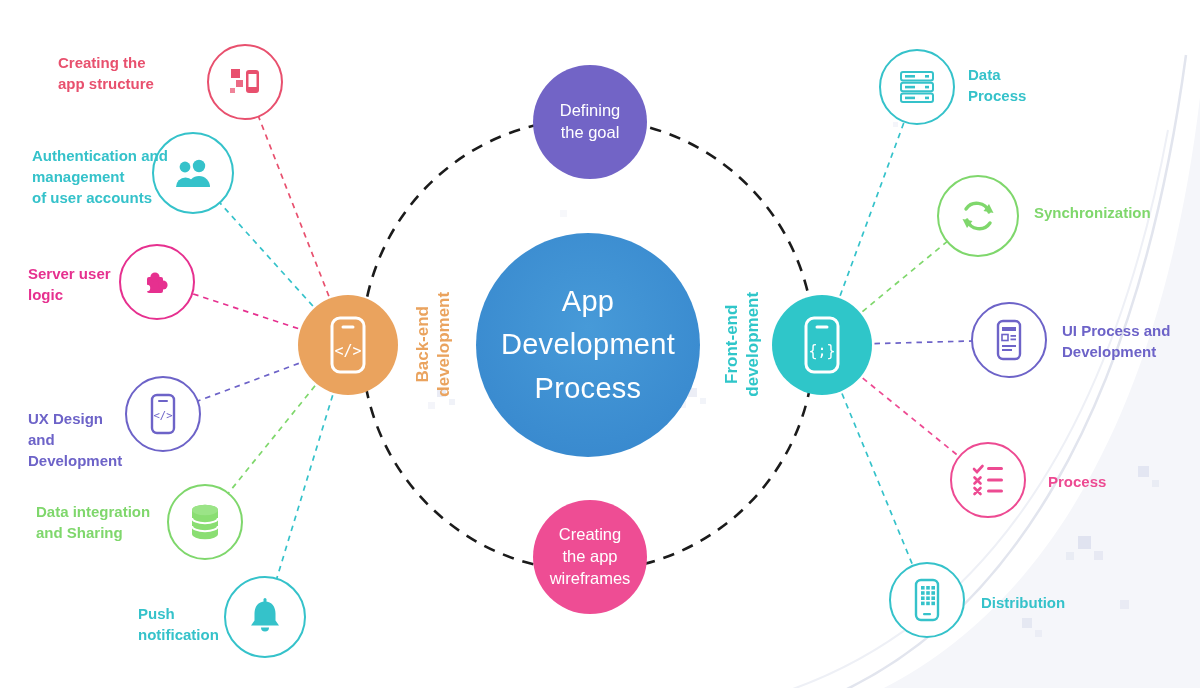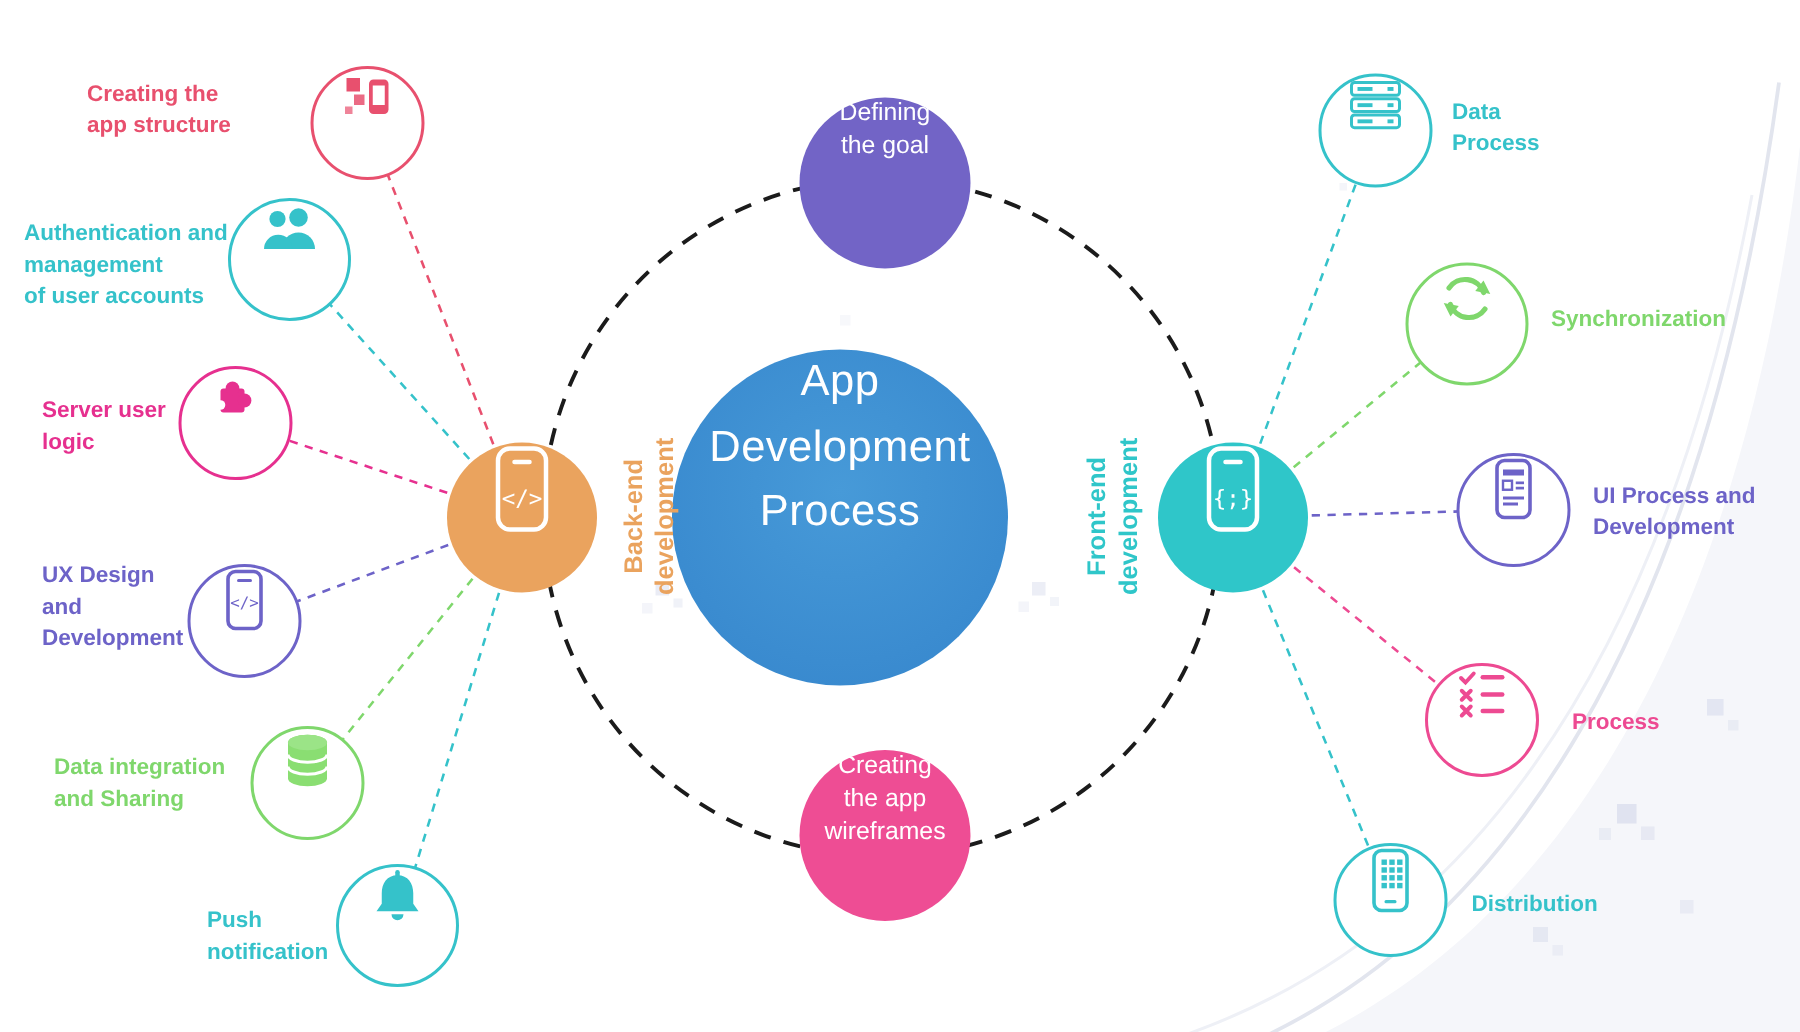--- a/index.html
+++ b/index.html
@@ -6,21 +6,21 @@
   html,body { width:1200px; height:688px; }
   body {
     position:relative; overflow:hidden; background:#ffffff;
     font-family:"Liberation Sans", sans-serif;
   }
   svg.layer { position:absolute; left:0; top:0; }
   #decor { z-index:0; }
   #links { z-index:1; }
   .node {
     position:absolute; z-index:2; border-radius:50%;
-    display:flex; justify-content:center;
+    display:flex; align-items:center; justify-content:center;
     transform:translate(-50%,-50%); background:#fff;
   }
   .satellite { width:76px; height:76px; border:2.5px solid var(--c); }
   .satellite.lg { width:82px; height:82px; }
   .hub  { width:100px; height:100px; background:var(--c); }
   .big  {
     width:224px; height:224px; color:#fff; text-align:center;
     font-size:29px; line-height:1.5; letter-spacing:.3px;
     background:radial-gradient(circle at 50% 42%, #479ad8, #3585cc);
   }
@@ -79,21 +79,21 @@
     <line x1="348" y1="345" x2="205" y2="522" stroke="#7fd76c"></line>
     <line x1="348" y1="345" x2="265" y2="617" stroke="#35c2ca"></line>
     <line x1="822" y1="345" x2="917" y2="87" stroke="#35c2ca"></line>
     <line x1="822" y1="345" x2="978" y2="216" stroke="#7fd76c"></line>
     <line x1="822" y1="345" x2="1009" y2="340" stroke="#6d63c8"></line>
     <line x1="822" y1="345" x2="988" y2="480" stroke="#ed4a92"></line>
     <line x1="822" y1="345" x2="927" y2="600" stroke="#35c2ca"></line>
   </g>
 </svg>
 
-<div class="node big" style="left:560px;top:345px">
+<div class="node big" style="left:588px;top:345px">
   <div class="pre">App
 Development
 Process</div>
 </div>
 
 <div class="node phase" style="left:590px;top:122px;--c:#7264c6">
   <div class="pre">Defining
 the goal</div>
 </div>
 <div class="node phase" style="left:590px;top:557px;--c:#ee4d94">
@@ -135,21 +135,21 @@
 app structure</div>
 
 <div class="node satellite lg" style="left:193px;top:173px;--c:#35c2ca">
   <svg width="42" height="36" viewBox="0 0 42 36">
     <circle cx="27" cy="11" r="6.2" fill="#35c2ca"></circle>
     <path d="M16 32 a11 11 0 0 1 22 0 z" fill="#35c2ca"></path>
     <circle cx="13" cy="12" r="5.4" fill="#35c2ca"></circle>
     <path d="M4 32 a9.5 9.5 0 0 1 19 0 z" fill="#35c2ca"></path>
   </svg>
 </div>
-<div class="lbl" style="left:16px;top:145px;--c:#35c2ca">Authentication and
+<div class="lbl" style="left:32px;top:145px;--c:#35c2ca">Authentication and
 management
 of user accounts</div>
 
 <div class="node satellite" style="left:157px;top:282px;--c:#e6308f">
   <svg width="36" height="36" viewBox="0 0 36 36">
     <rect x="8" y="13" width="16" height="16" rx="2" fill="#e6308f"></rect>
     <circle cx="16" cy="13" r="4.6" fill="#e6308f"></circle>
     <circle cx="24" cy="21" r="4.6" fill="#e6308f"></circle>
     <circle cx="8" cy="24" r="3.2" fill="#fff"></circle>
   </svg>
@@ -157,21 +157,21 @@
 <div class="lbl" style="left:28px;top:263px;--c:#e6308f">Server user
 logic</div>
 
 <div class="node satellite" style="left:163px;top:414px;--c:#6d63c8">
   <svg width="30" height="44" viewBox="0 0 30 44">
     <rect x="4" y="3" width="22" height="38" rx="5" fill="none" stroke="#6d63c8" stroke-width="2.4"></rect>
     <line x1="11" y1="9" x2="19" y2="9" stroke="#6d63c8" stroke-width="2" stroke-linecap="round"></line>
     <text x="15" y="27" font-size="10.5" font-family="DejaVu Sans Mono, monospace" fill="#6d63c8" text-anchor="middle">&lt;/&gt;</text>
   </svg>
 </div>
-<div class="lbl" style="left:28px;top:373px;--c:#6d63c8">UX Design
+<div class="lbl" style="left:28px;top:408px;--c:#6d63c8">UX Design
 and
 Development</div>
 
 <div class="node satellite" style="left:205px;top:522px;--c:#7fd76c">
   <svg width="40" height="42" viewBox="0 0 40 42">
     <path d="M7 9 a13 5.2 0 0 1 26 0 v24 a13 5.2 0 0 1 -26 0 z" fill="#8ade72"></path>
     <ellipse cx="20" cy="9" rx="13" ry="5.2" fill="#9be487"></ellipse>
     <path d="M7 17 a13 5.2 0 0 0 26 0" stroke="#fff" stroke-width="2" fill="none"></path>
     <path d="M7 25 a13 5.2 0 0 0 26 0" stroke="#fff" stroke-width="2" fill="none"></path>
   </svg>

